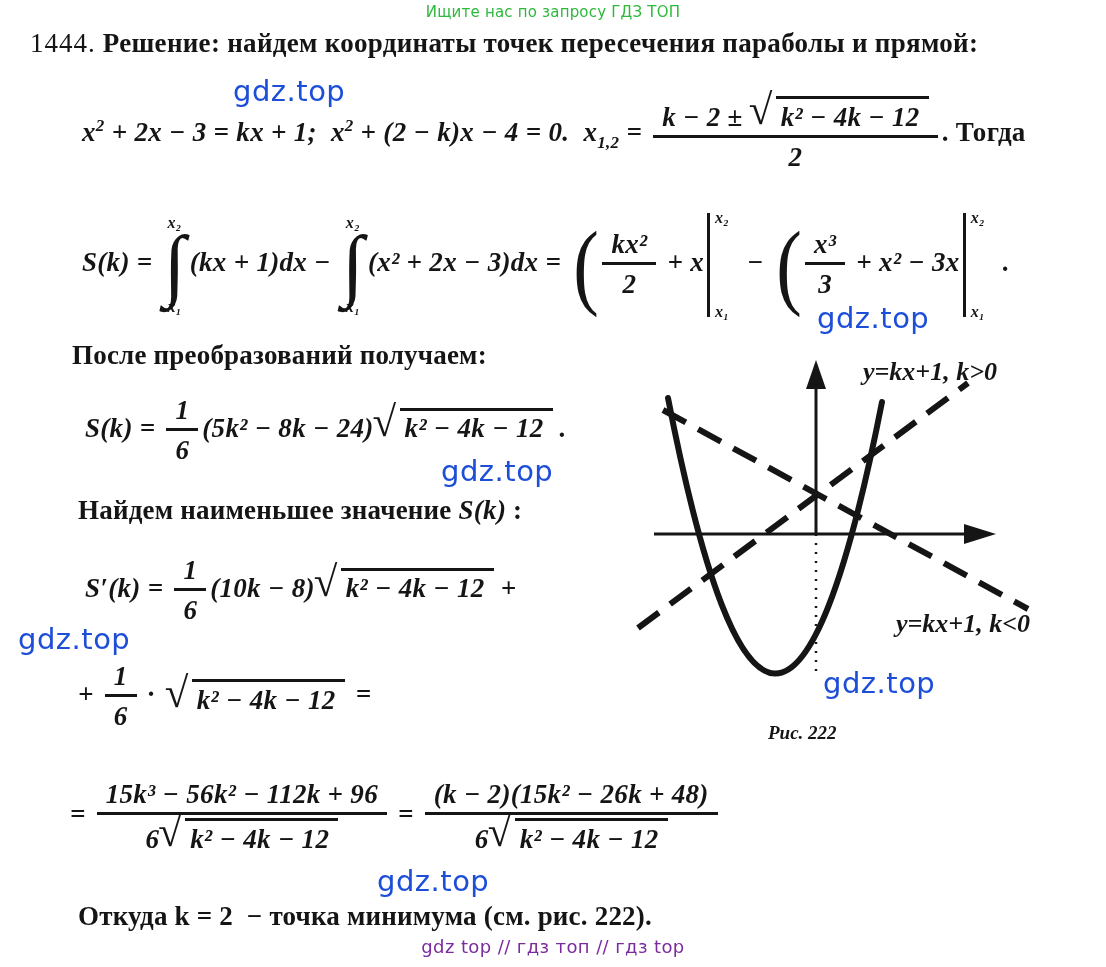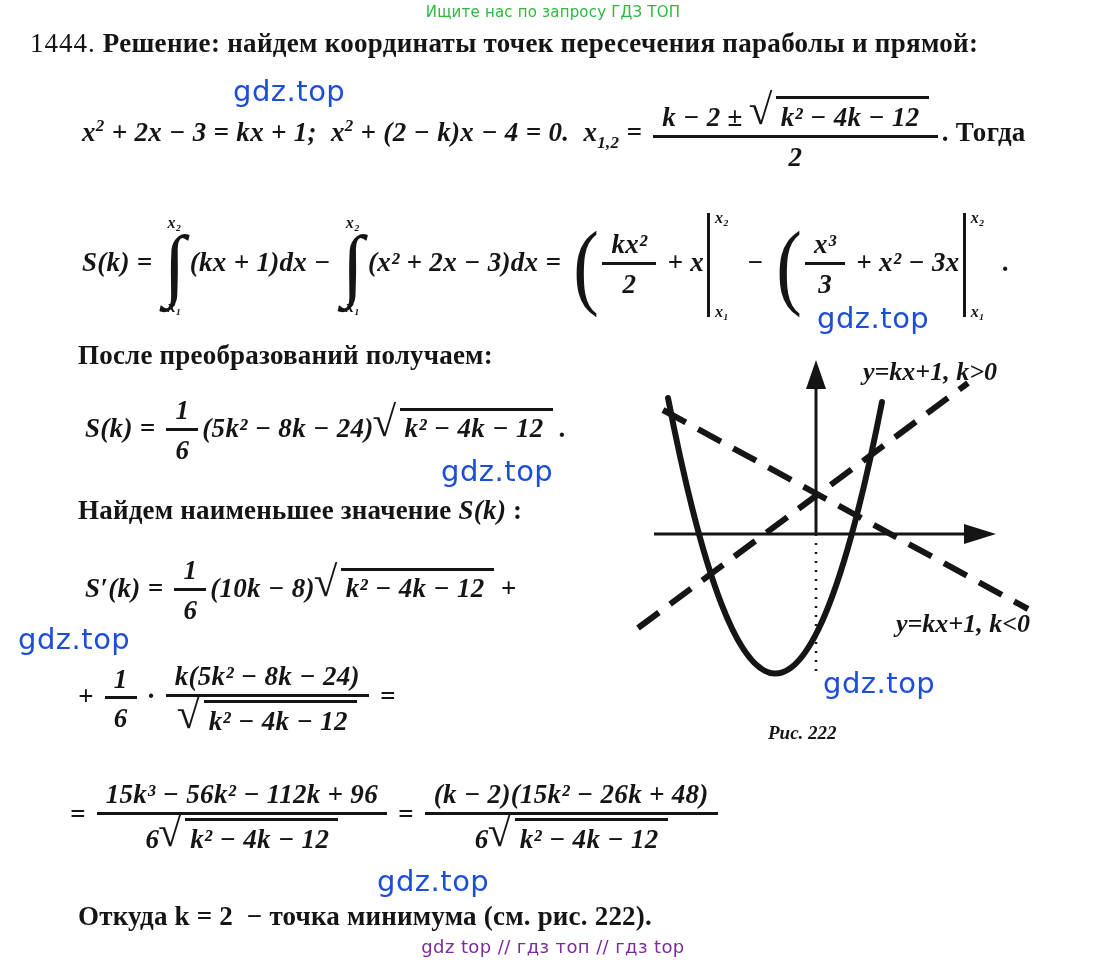--- a/index.html
+++ b/index.html
@@ -108,29 +108,29 @@
 <div class="wm" style="left:817px; top:301px;">gdz.top</div>
 <div class="wm" style="left:441px; top:454px;">gdz.top</div>
 <div class="wm" style="left:18px;  top:622px;">gdz.top</div>
 <div class="wm" style="left:823px; top:666px;">gdz.top</div>
 <div class="wm" style="left:377px; top:864px;">gdz.top</div>
 
 <div class="math-row" style="left:82px; top:96px;"><span>x</span><sup>2</sup><span> + 2x − 3 = kx + 1;  </span><span>x</span><sup>2</sup><span> + (2 − k)x − 4 = 0.  </span><span>x</span><sub>1,2</sub><span> = </span><span class="frac"><span class="num fx"><span>k − 2 ± </span><span class="sqrt"><span>k² − 4k − 12</span></span></span><span class="den">2</span></span><span class="up">. Тогда</span></div>
 
 <div class="math-row" style="left:82px; top:213px;"><span>S(k) = </span><span class="intg"><span class="ib">x₂</span><span class="isign">∫</span><span class="ib">x₁</span></span><span>(kx + 1)dx − </span><span class="intg"><span class="ib">x₂</span><span class="isign">∫</span><span class="ib">x₁</span></span><span>(x² + 2x − 3)dx = </span><span class="bp">(</span><span class="frac"><span class="num">kx²</span><span class="den">2</span></span><span> + x</span><span class="evb"><span class="evtop">x₂</span><span class="evbot">x₁</span></span><span> − </span><span class="bp">(</span><span class="frac"><span class="num">x³</span><span class="den">3</span></span><span> + x² − 3x</span><span class="evb"><span class="evtop">x₂</span><span class="evbot">x₁</span></span><span> .</span></div>
 
-<div class="text-row" style="left:78px; top:340px;">После преобразований получаем:</div>
+<div class="text-row" style="left:72px; top:340px;">После преобразований получаем:</div>
 
 <div class="math-row" style="left:85px; top:394px;"><span>S(k) = </span><span class="frac"><span class="num">1</span><span class="den">6</span></span><span>(5k² − 8k − 24)</span><span class="sqrt"><span>k² − 4k − 12</span></span><span> .</span></div>
 
 <div class="text-row" style="left:78px; top:495px;"><span>Найдем наименьшее значение </span><span class="math-row" style="position:static;">S(k)</span><span> :</span></div>
 
 <div class="math-row" style="left:85px; top:554px;"><span>S′(k) = </span><span class="frac"><span class="num">1</span><span class="den">6</span></span><span>(10k − 8)</span><span class="sqrt"><span>k² − 4k − 12</span></span><span> +</span></div>
 
-<div class="math-row" style="left:78px; top:660px;"><span>+ </span><span class="frac"><span class="num">1</span><span class="den">6</span></span><span> · </span><span class="frac"><span class="num">k(5k² − 8k − 24)</span><span class="den"><span class="sqrt"><span>k² − 4k − 12</span></span></span></span><span> =</span></div>
+<div class="math-row" style="left:78px; top:660px;"><span>+ </span><span class="frac"><span class="num">1</span><span class="den">6</span></span><span> · </span><span class="frac"><span class="den"><span class="sqrt"><span>k² − 4k − 12</span></span></span></span><span> =</span></div>
 
 <div class="math-row" style="left:70px; top:778px;"><span>= </span><span class="frac"><span class="num">15k³ − 56k² − 112k + 96</span><span class="den fx"><span>6</span><span class="sqrt"><span>k² − 4k − 12</span></span></span></span><span> = </span><span class="frac"><span class="num">(k − 2)(15k² − 26k + 48)</span><span class="den fx"><span>6</span><span class="sqrt"><span>k² − 4k − 12</span></span></span></span></div>
 
 <div class="text-row" style="left:78px; top:901px;"><span>Откуда </span><span style="">k = 2</span><span>  − точка минимума (см. рис. 222).</span></div>
 
 <div class="graph">
   <svg width="486" height="410" viewBox="0 0 486 410">
 
     <line x1="34" y1="179" x2="362" y2="179" stroke="#151515" stroke-width="3"></line>
     <polygon points="376,179 344,169 344,189" fill="#151515"></polygon>

